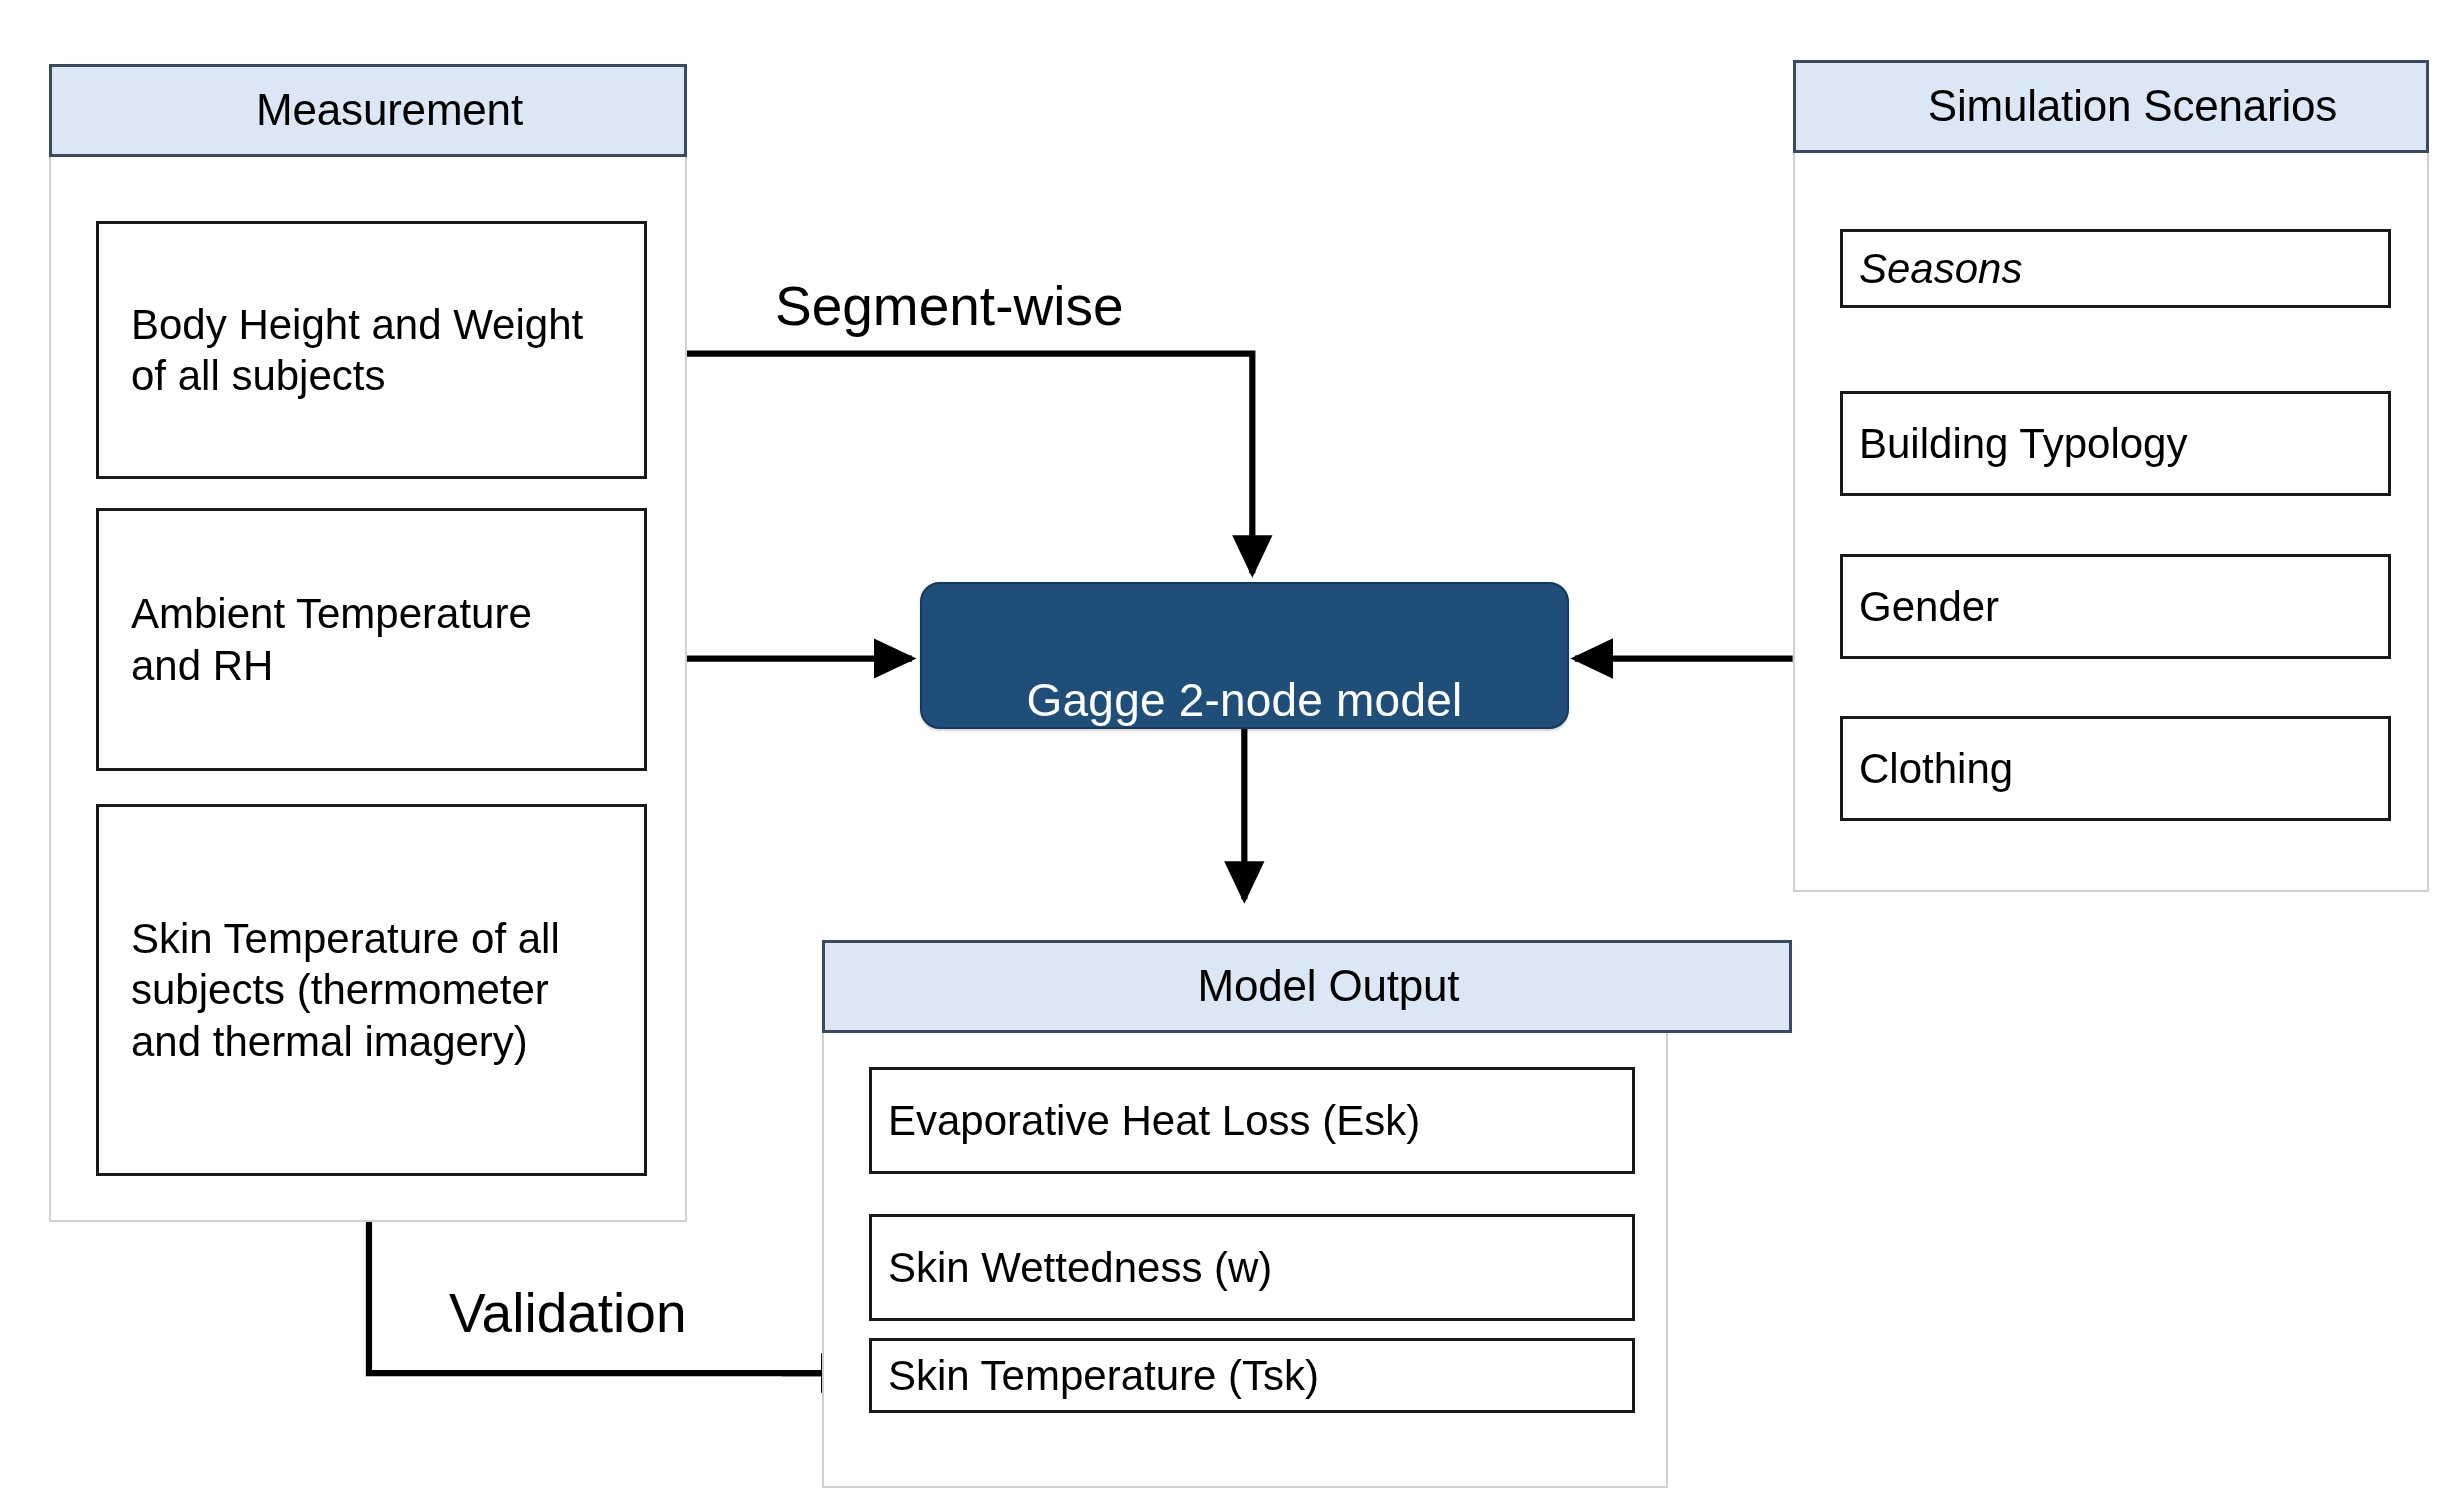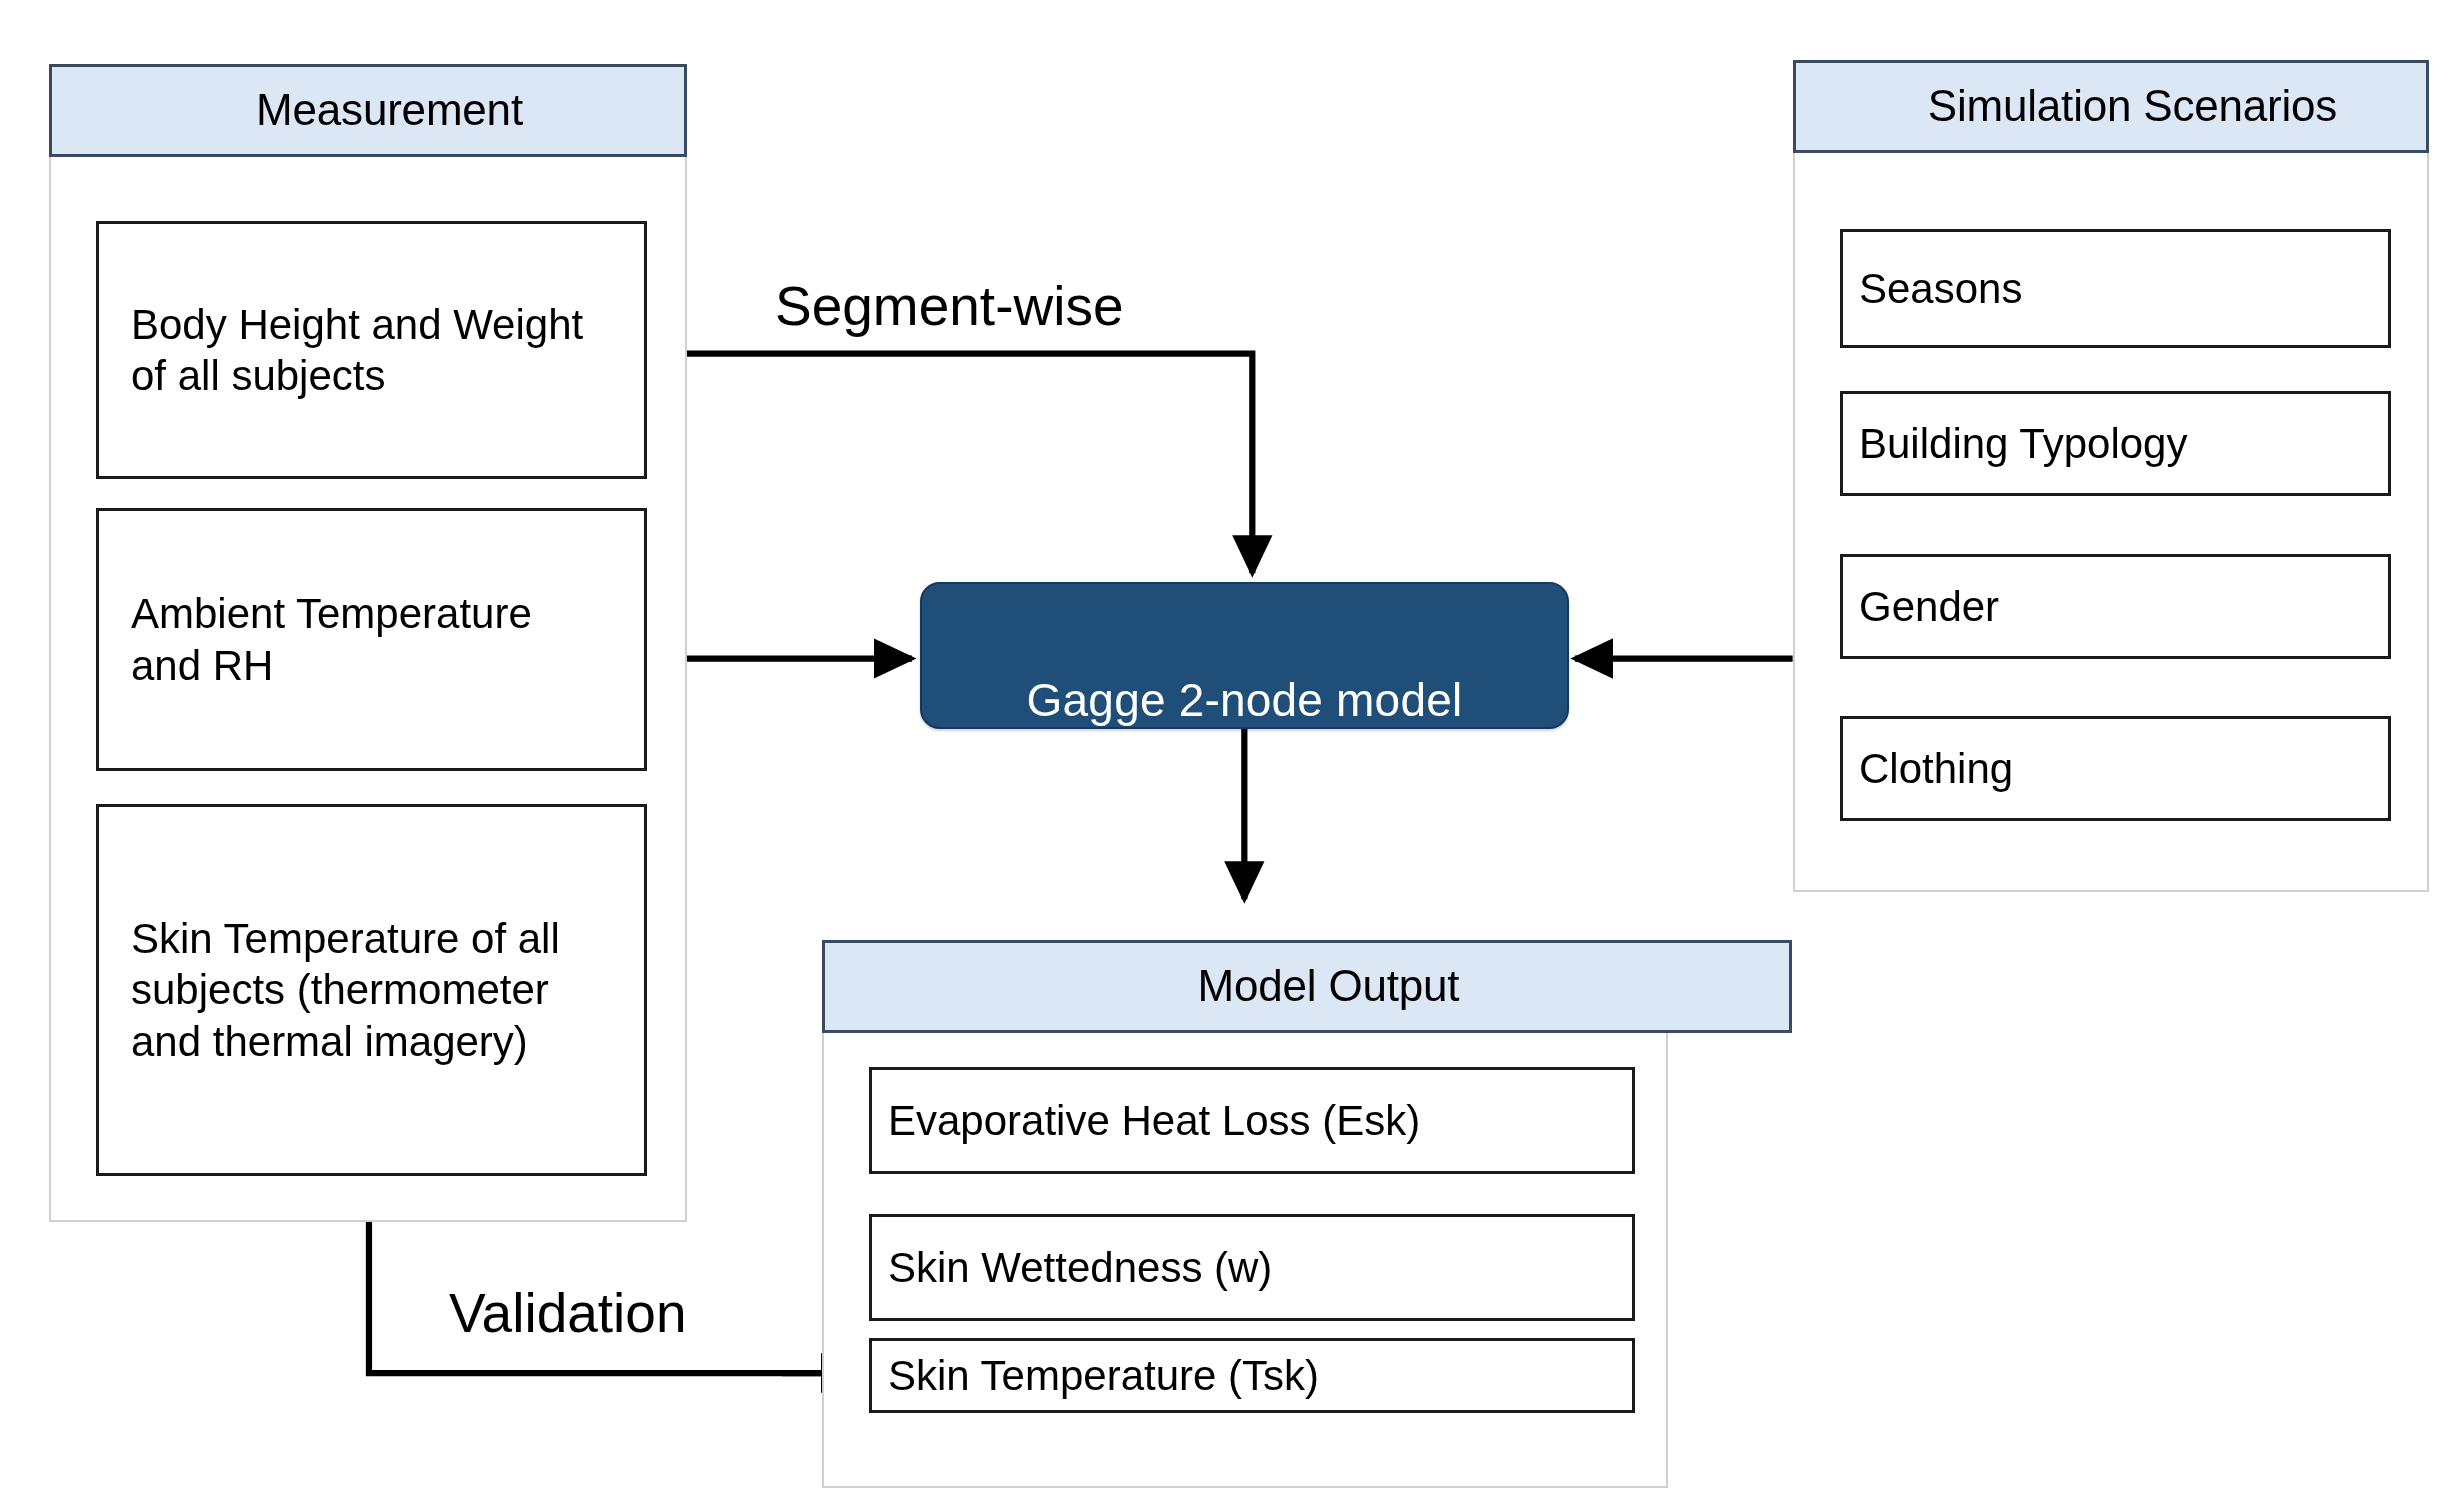--- a/index.html
+++ b/index.html
@@ -130,21 +130,21 @@
 
   <div class="item-box multiline" style="left:96px; top:804px; width:551px; height:372px;">
     <span>Skin Temperature of all subjects (thermometer and thermal imagery)</span>
   </div>
 
   <div class="panel" style="left:1793px; top:132px; width:636px; height:760px;"></div>
   <div class="panel-header" style="left:1793px; top:60px; width:636px; height:93px;">
     <span>Simulation Scenarios</span>
   </div>
 
-  <div class="item-box" style="left:1840px; top:229px; width:551px; height:119px;">
+  <div class="item-box" style="left:1840px; top:229px; width:551px; height:79px;font-style:italic;">
     <span>Seasons</span>
   </div>
 
   <div class="item-box" style="left:1840px; top:391px; width:551px; height:105px;">
     <span>Building Typology</span>
   </div>
 
   <div class="item-box" style="left:1840px; top:554px; width:551px; height:105px;">
     <span>Gender</span>
   </div>

